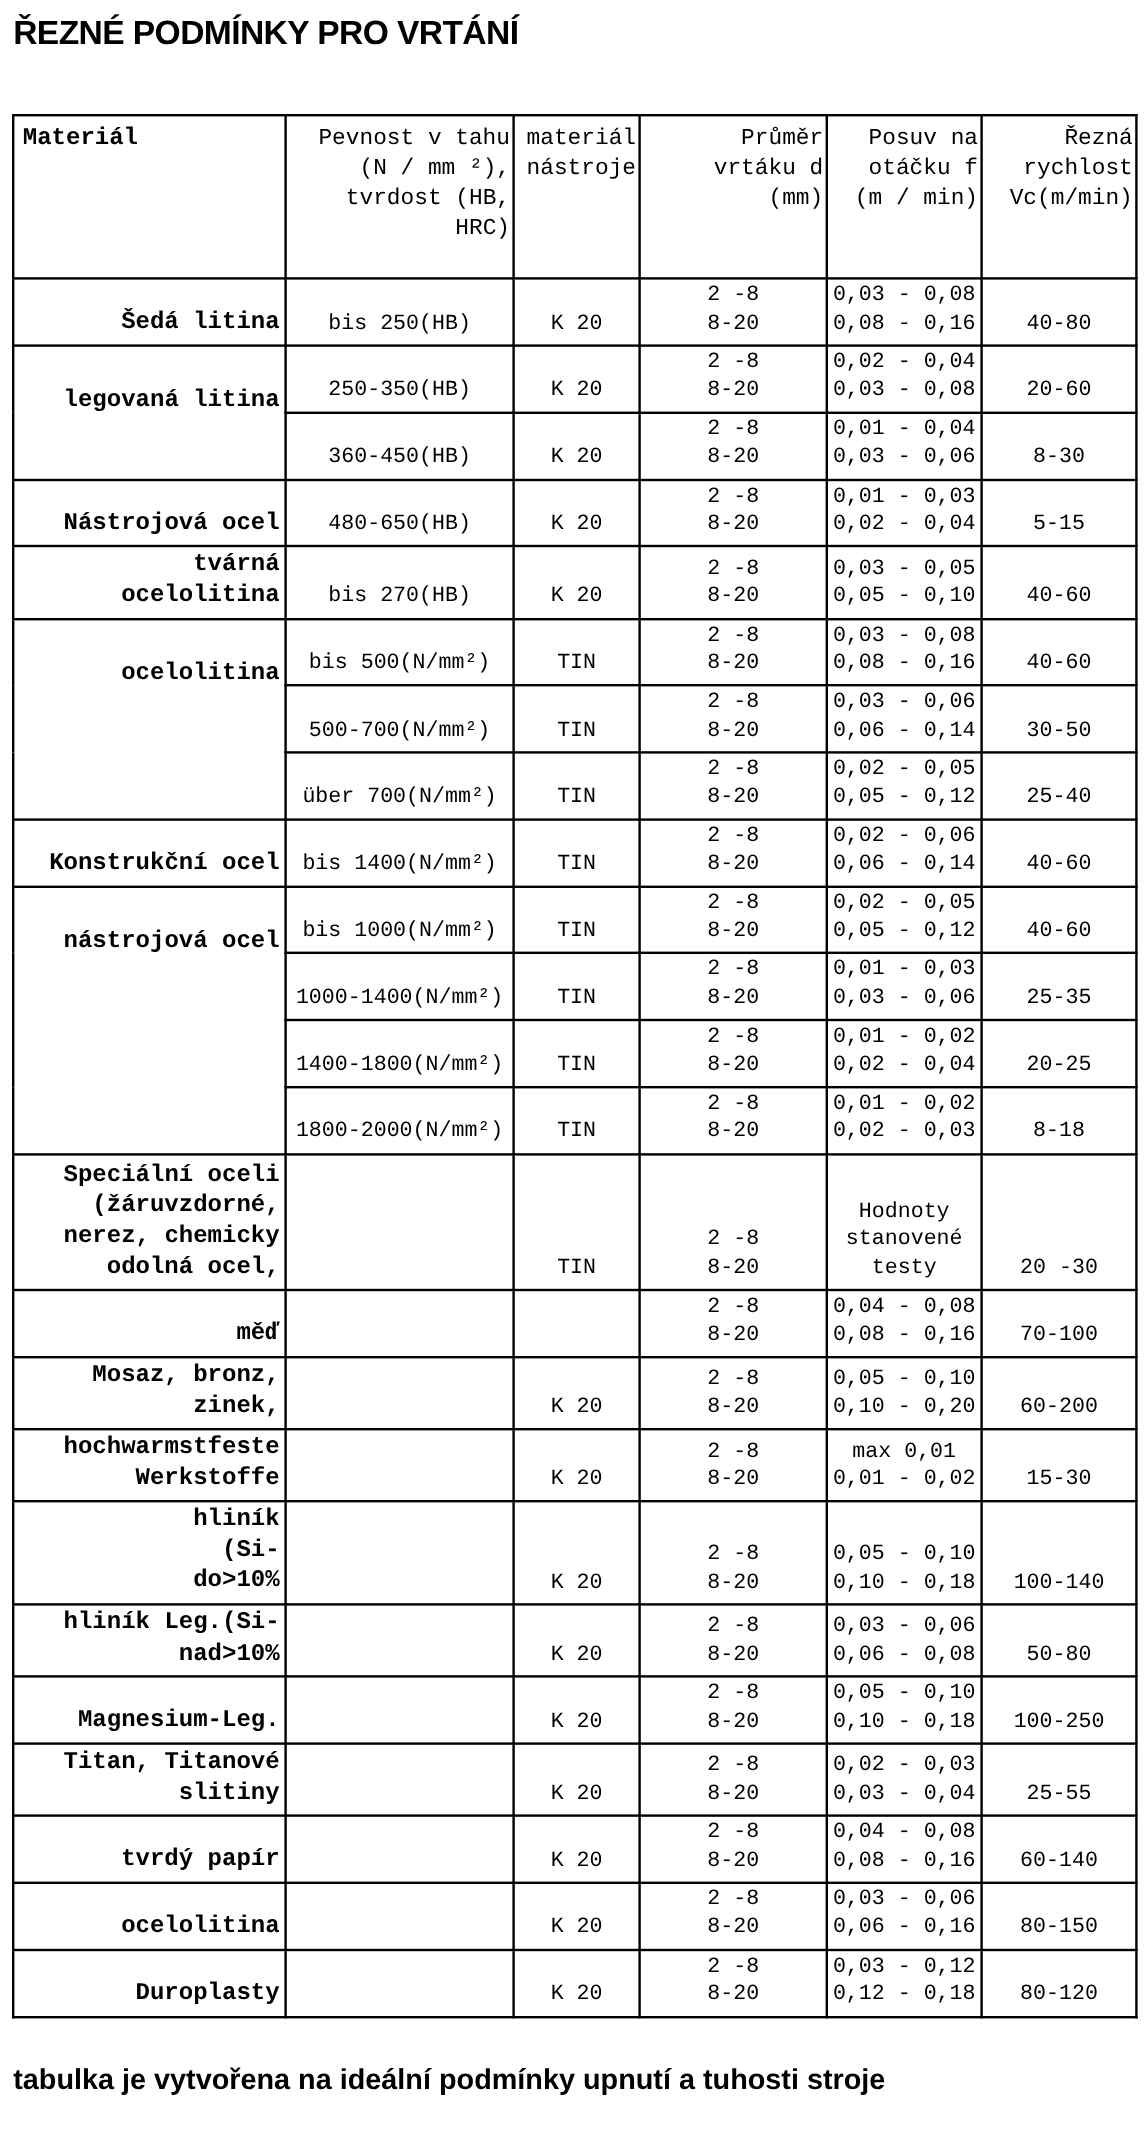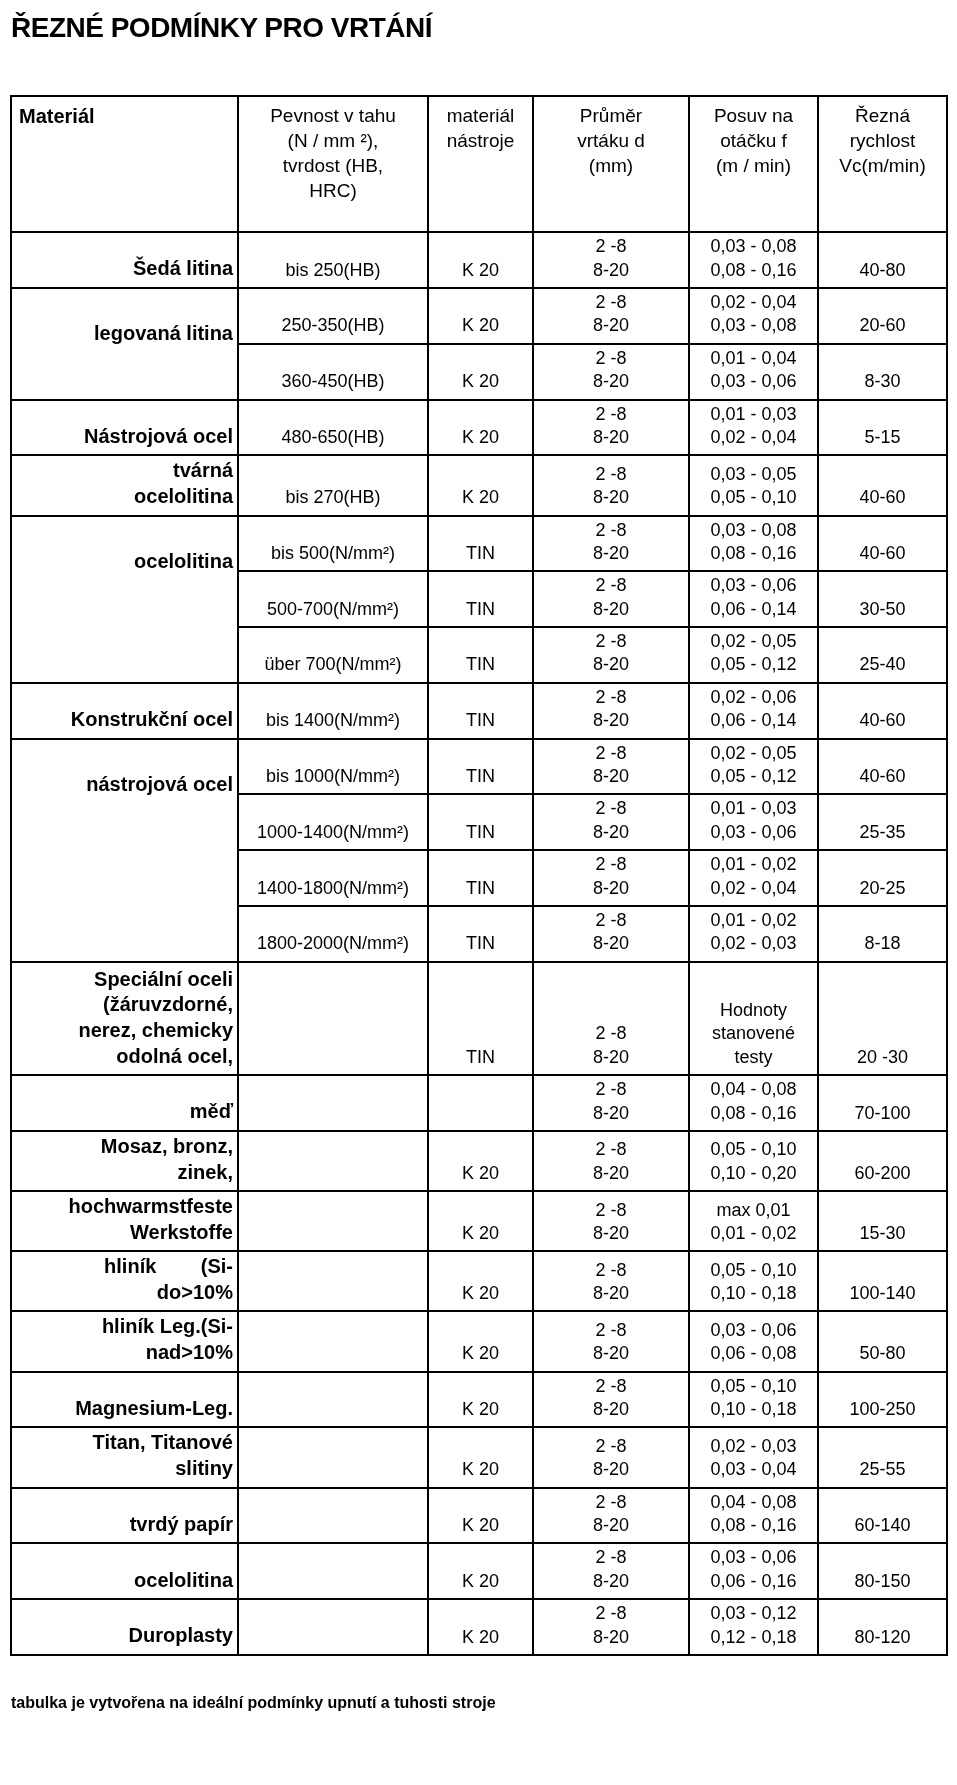--- a/index.html
+++ b/index.html
@@ -21,32 +21,33 @@
     letter-spacing: -0.5px;
     margin: 12px 0 5px 11px;
     line-height: 1.15;
     white-space: pre-wrap;
   }
   table.cut-table {
     border-collapse: collapse;
     table-layout: fixed;
     margin: 51px 0 17px 10px;
     width: 936px;
+    font-family: Liberation Mono, monospace;
   }
   table.cut-table th,
   table.cut-table td {
     border: 2px solid #000000;
     box-sizing: border-box;
     overflow: hidden;
   }
   
   th.hdr {
     height: 136px;
     vertical-align: top;
-    text-align: center;
+    text-align: right;
     font-weight: normal;
     font-size: 19px;
     line-height: 1.32;
     padding: 6px 2px 0 2px;
     white-space: pre-line;
   }
   th.hdr-material {
     text-align: left;
     font-weight: bold;
     font-size: 20px;
@@ -72,21 +73,21 @@
   }
   td.material.span-label {
     vertical-align: top;
     padding-top: 32px;
   }
   td.material.top-label {
     vertical-align: top;
     padding-top: 4px;
   }
   .footer-note {
-    font-size: 16px;
+    font-size: 24px;
     font-weight: bold;
     margin: 38px 0 0 11px;
     white-space: pre-wrap;
   }
 </style>
 </head>
 <body>
 
 <h1 class="page-title">ŘEZNÉ PODMÍNKY PRO VRTÁNÍ</h1>
 

